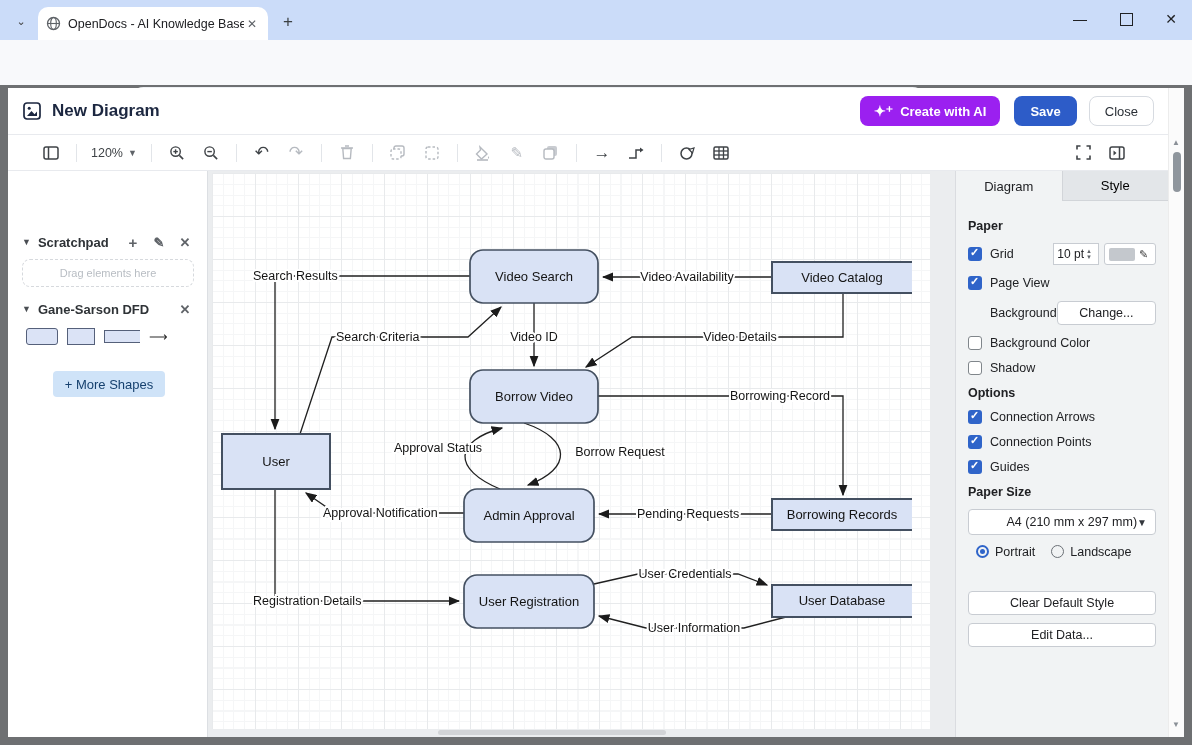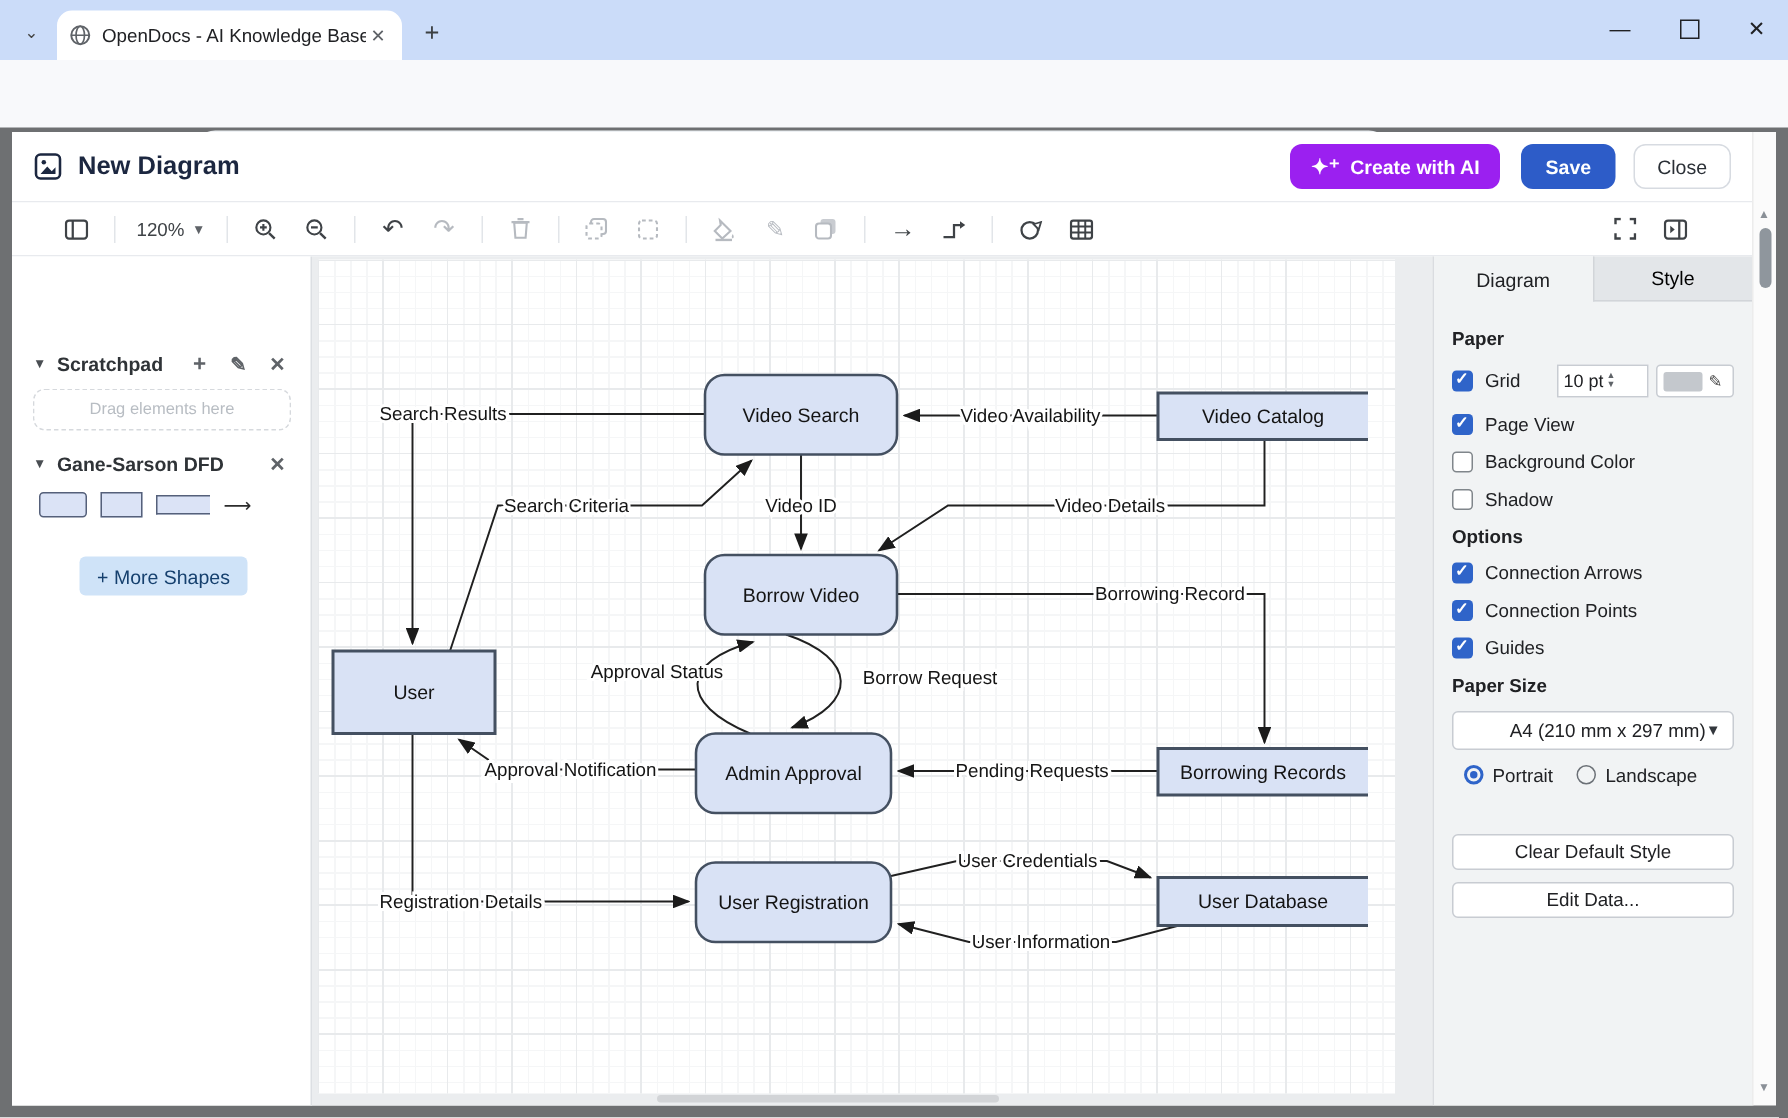--- a/index.html
+++ b/index.html
@@ -87,21 +87,21 @@
   .ptab{flex:1;display:flex;align-items:center;justify-content:center;font-size:13px;cursor:pointer;}
   .ptab.inactive{background:#e3e6e9;border-left:1px solid #d2d5d9;border-bottom:1px solid #d2d5d9;color:#000000;}
   #pbody{padding:10px 12px 0 12px;}
   .phead{font-weight:bold;margin:8px 0 10px 0;}
   .prow{display:flex;align-items:center;margin-bottom:11px;position:relative;}
   .prow label{margin-left:8px;cursor:pointer;}
   .cb{width:14px;height:14px;border-radius:3px;box-sizing:border-box;flex:0 0 auto;cursor:pointer;position:relative;}
   .cb.on{background:#2f64c9;}
   .cb.on::after{content:"✓";position:absolute;left:2px;top:-1px;color:#fff;font-size:11px;font-weight:bold;}
   .cb.off{background:#fff;border:1px solid #80868b;}
-  #gridsize{margin-left:auto;width:61px;height:22px;border:1px solid #c8ccd2;border-radius:0;background:#fff;display:flex;align-items:center;box-sizing:border-box;}
+  #gridsize{margin-left:auto;width:46px;height:22px;border:1px solid #c8ccd2;border-radius:0;background:#fff;display:flex;align-items:center;box-sizing:border-box;}
   #gridsize input{width:30px;border:0;outline:0;font-size:12px;text-align:right;color:#202124;background:transparent;font-family:"Liberation Sans",sans-serif;padding:0;}
   .spin{display:flex;flex-direction:column;margin-left:2px;color:#5f6368;font-size:6px;line-height:6px;cursor:pointer;}
   #swatch{margin-left:5px;width:52px;height:22px;border:1px solid #c8ccd2;border-radius:3px;background:#fff;display:flex;align-items:center;box-sizing:border-box;padding:0 4px;cursor:pointer;}
   #swatch .chip{width:26px;height:13px;background:#c4c8cd;border-radius:2px;}
   #swatch .pen{margin-left:4px;font-size:11px;color:#444;}
   .pbtn{height:24px;border:1px solid #c8ccd2;border-radius:4px;background:#fff;display:flex;align-items:center;justify-content:center;font-size:12.5px;color:#202124;cursor:pointer;box-sizing:border-box;}
   #bg-change{margin-left:auto;width:132px;}
   #bgrow-label{margin-left:22px;}
   #paper-select{height:26px;border:1px solid #c8ccd2;border-radius:4px;background:#fff;display:flex;align-items:center;box-sizing:border-box;padding:0 8px;cursor:pointer;margin-bottom:10px;}
   #paper-select .val{flex:1;text-align:right;}
@@ -431,20 +431,24 @@
             <span class="chip"></span>
             <span class="pen">✎</span>
           </span>
         </div>
 
         <div class="prow">
           <span class="cb on"></span>
           <label>Page View</label>
         </div>
 
+        <div class="prow">
+          <span id="bgrow-label">Background</span>
+          <span class="pbtn" id="bg-change">Change...</span>
+        </div>
 
         <div class="prow">
           <span class="cb off"></span>
           <label>Background Color</label>
         </div>
 
         <div class="prow">
           <span class="cb off"></span>
           <label>Shadow</label>
         </div>

